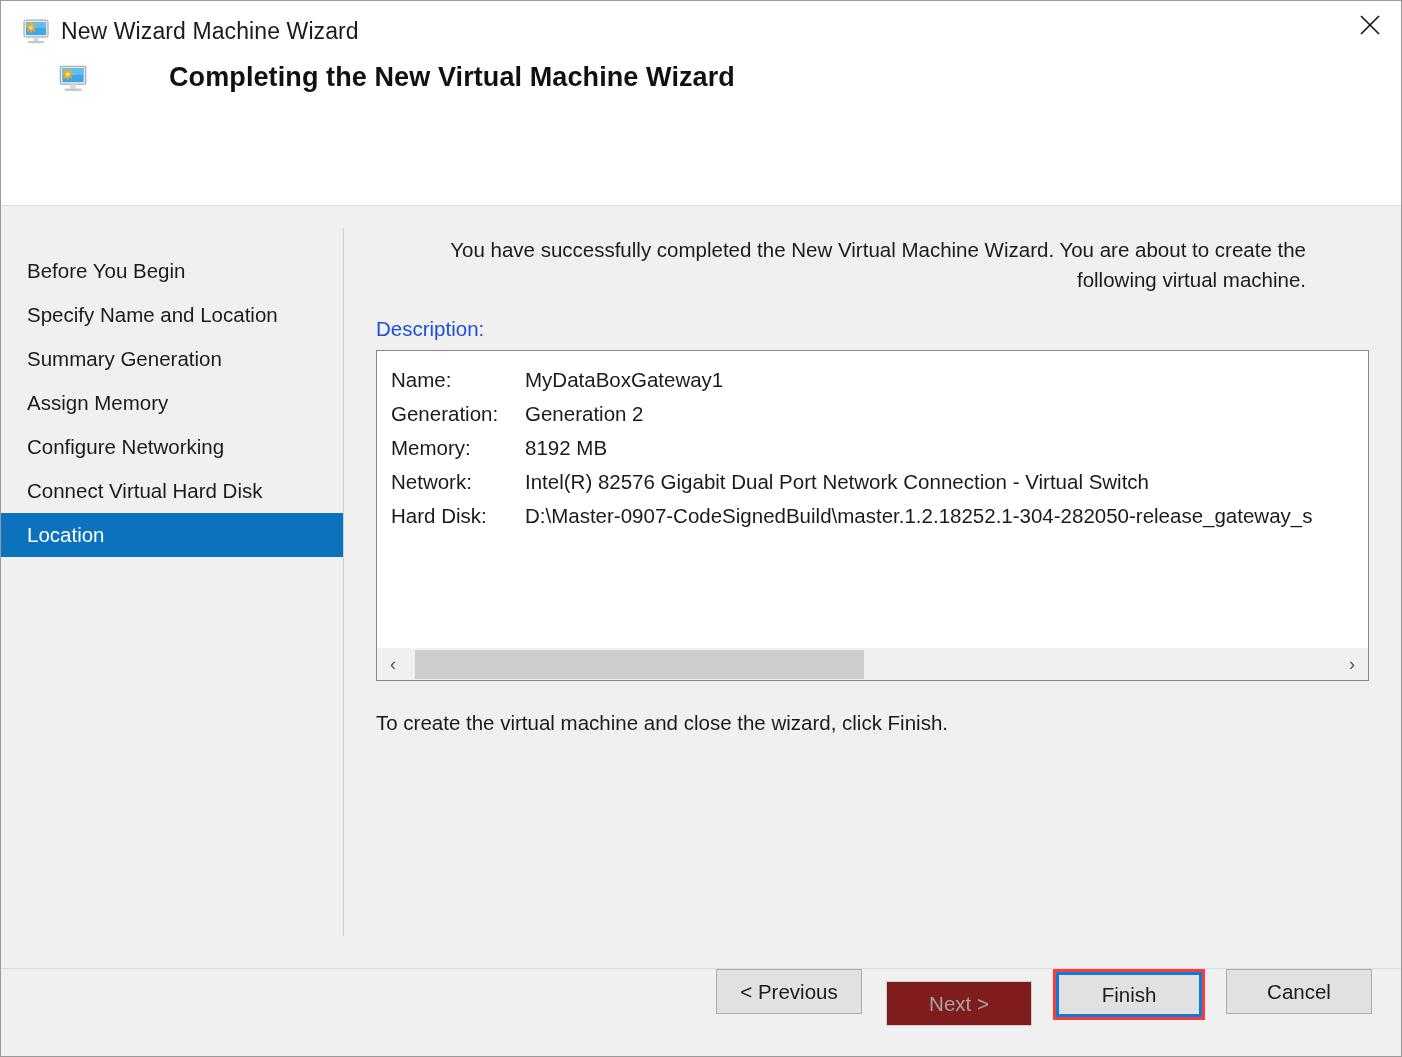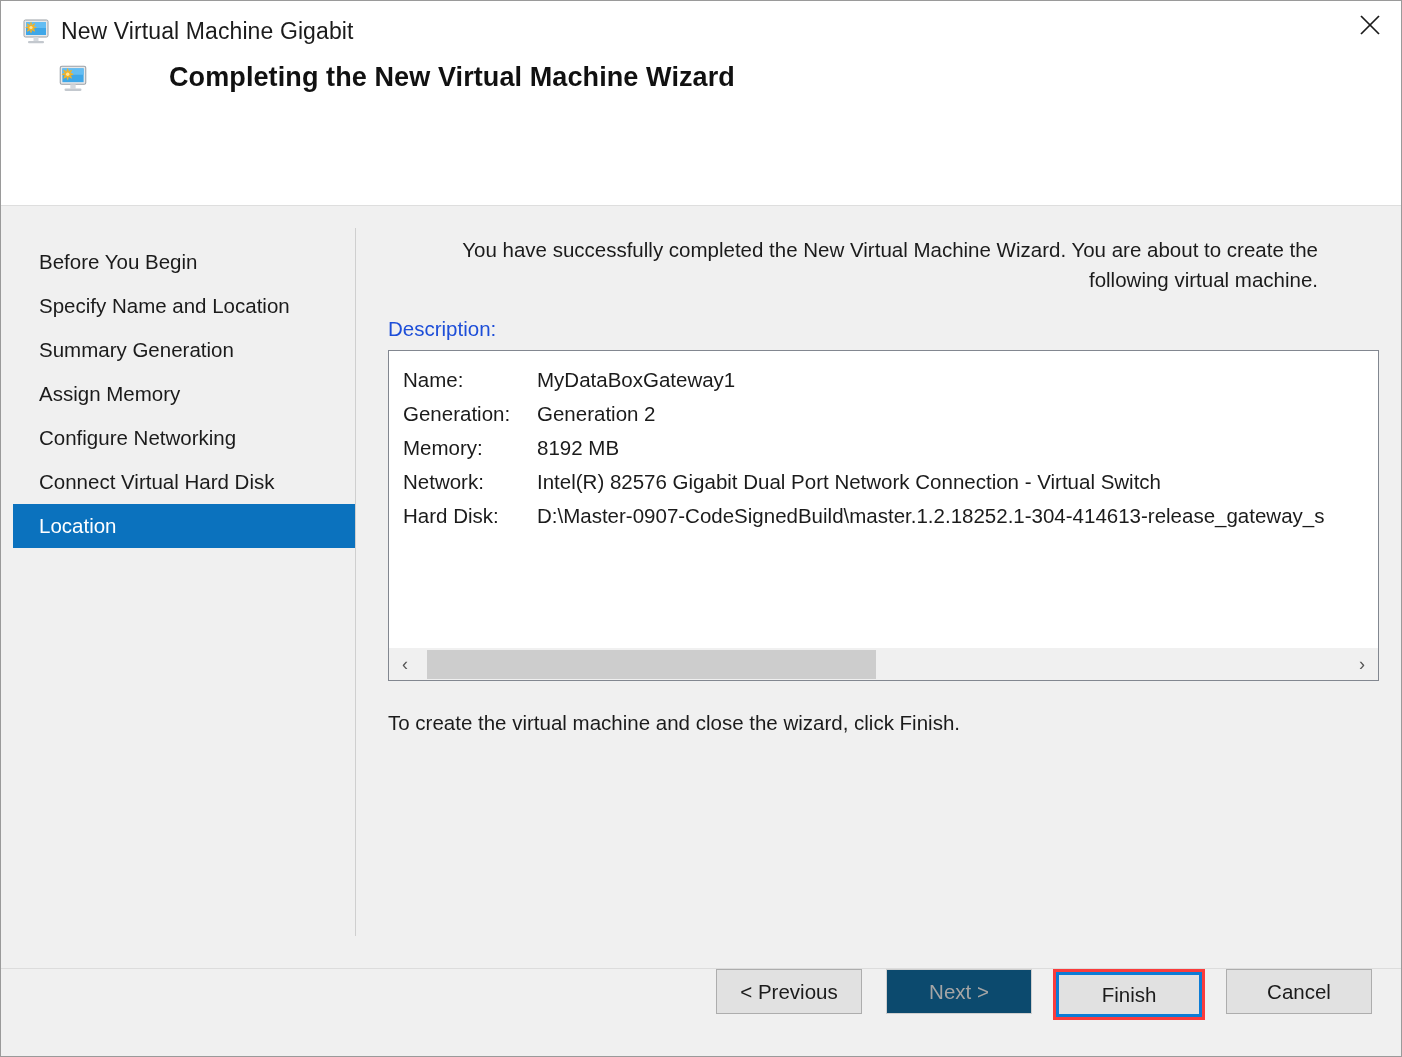--- a/index.html
+++ b/index.html
@@ -100,23 +100,22 @@
     display: flex;
     background: #f0f0f0;
     position: relative;
     min-height: 0;
   }
 
   
   .sidebar {
     width: 342px;
     flex: 0 0 auto;
-    padding-top: 34px;
-    box-sizing: border-box;
-    margin-left: 12px;
+    padding-top: 43px;
+    box-sizing: border-box;
   }
   .nav-item {
     height: 44px;
     display: flex;
     align-items: center;
     padding-left: 26px;
     font-size: 20.5px;
     color: #1b1b1b;
     white-space: nowrap;
     box-sizing: border-box;
@@ -253,22 +252,23 @@
     font-size: 20.5px;
     color: #1b1b1b;
     display: flex;
     align-items: center;
     justify-content: center;
     cursor: default;
     padding: 0;
   }
   .btn.disabled {
     color: #a5a5a5;
-    background: #0c4a6e;
+    background: #7f1d1d;
     border-color: #cfcfcf;
+    margin-top: 12px;
   }
   .btn-wrap-highlight {
     position: relative;
     width: 152px;
     height: 51px;
     border: 3px solid #fa3c3c;
     box-sizing: border-box;
     display: flex;
     align-items: center;
     justify-content: center;
@@ -294,21 +294,21 @@
         <rect x="6" y="6" width="20" height="6" fill="#64bdf2"></rect>
         <g fill="#f5b323">
           <circle cx="11" cy="11.5" r="3.1"></circle>
           <path d="M11 5.6l1.1 2.5-1.1.7-1.1-.7zM11 17.4l1.1-2.5-1.1-.7-1.1.7zM5.1 11.5l2.5-1.1.7 1.1-.7 1.1zM16.9 11.5l-2.5-1.1-.7 1.1.7 1.1zM6.8 7.3l2.5 1-.3 1.3-1.3.3zM15.2 15.7l-2.5-1 .3-1.3 1.3-.3zM15.2 7.3l-1 2.5-1.3-.3-.3-1.3zM6.8 15.7l1-2.5 1.3.3.3 1.3z"></path>
         </g>
         <circle cx="11" cy="11.5" r="1.6" fill="#ffe49a"></circle>
         <rect x="13.5" y="21" width="5" height="4" fill="#d4d8dd"></rect>
         <rect x="8" y="25" width="16" height="2.2" rx="1" fill="#c3c8ce"></rect>
       </svg>
     </div>
-    <div class="titlebar-text">New Virtual Machine Gigabit</div>
+    <div class="titlebar-text">New Wizard Machine Wizard</div>
     <button class="close-btn">
       <svg width="26" height="26" viewBox="0 0 26 26" xmlns="http://www.w3.org/2000/svg">
         <line x1="4" y1="4" x2="22" y2="22" stroke="#1b1b1b" stroke-width="1.7"></line>
         <line x1="22" y1="4" x2="4" y2="22" stroke="#1b1b1b" stroke-width="1.7"></line>
       </svg>
     </button>
   </div>
 
   <div class="header">
     <div class="header-icon">
@@ -373,21 +373,21 @@
           <div class="desc-row">
             <span class="desc-key">Memory:</span>
             <span class="desc-val">8192 MB</span>
           </div>
           <div class="desc-row">
             <span class="desc-key">Network:</span>
             <span class="desc-val">Intel(R) 82576 Gigabit Dual Port Network Connection - Virtual Switch</span>
           </div>
           <div class="desc-row">
             <span class="desc-key">Hard Disk:</span>
-            <span class="desc-val">D:\Master-0907-CodeSignedBuild\master.1.2.18252.1-304-414613-release_gateway_s</span>
+            <span class="desc-val">D:\Master-0907-CodeSignedBuild\master.1.2.18252.1-304-282050-release_gateway_s</span>
           </div>
         </div>
 
         <div class="h-scroll">
           <div class="sb-arrow">‹</div>
           <div class="sb-track">
             <div class="sb-thumb"></div>
           </div>
           <div class="sb-arrow">›</div>
         </div>

